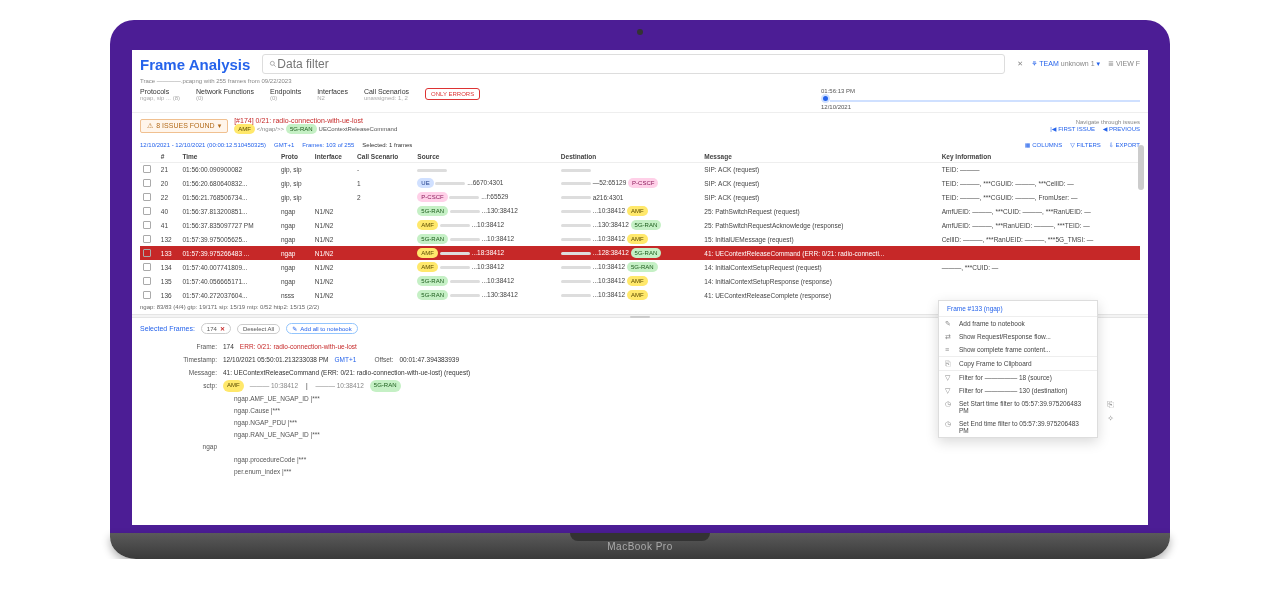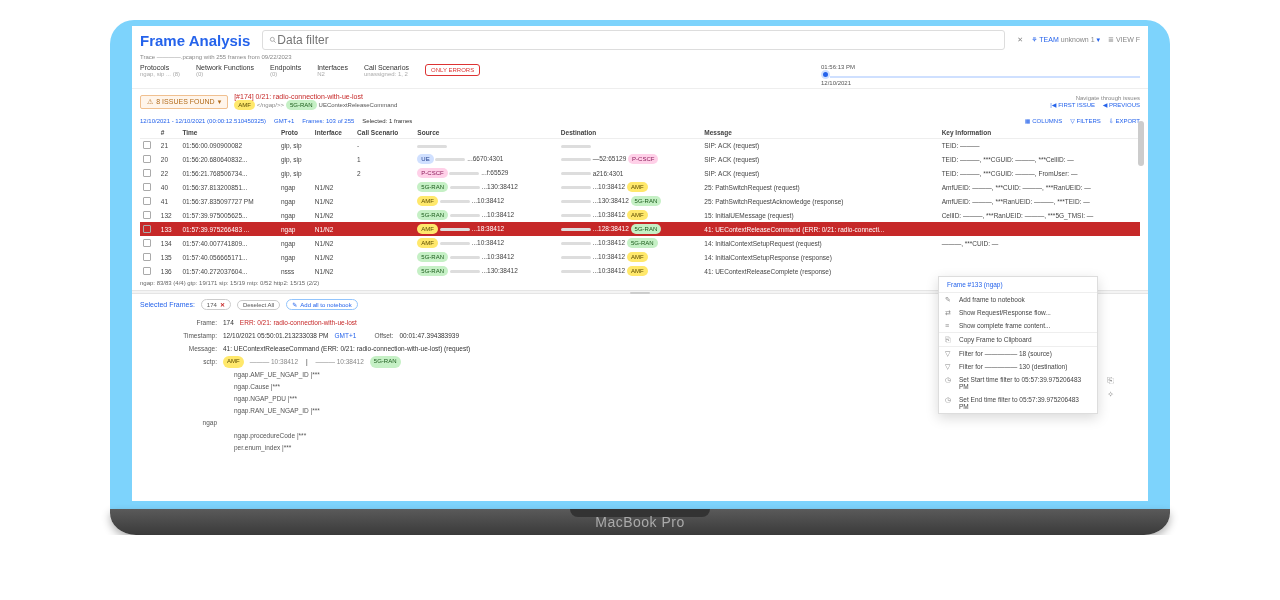--- a/index.html
+++ b/index.html
@@ -1,22 +1,22 @@
 <!DOCTYPE html>
 <html><head>
 <meta charset="utf-8">
 <style>
 * { margin: 0; padding: 0; box-sizing: border-box; }
 body { background: #fff; font-family: -apple-system, BlinkMacSystemFont, 'Segoe UI', Arial, sans-serif; font-size: 10px; color: #333; display: flex; justify-content: center; padding-top: 20px; }
 .laptop { position: relative; width: 1060px; }
-.bezel { background: #7dd3fc; border-radius: 24px 24px 0 0; padding: 6px 22px 8px; position: relative; }
+.bezel { background: #4c1d95; border-radius: 24px 24px 0 0; padding: 30px 22px 8px; position: relative; }
 .camera { position: absolute; top: 9px; left: 50%; transform: translateX(-50%); width: 6px; height: 6px; background: #333; border-radius: 50%; }
 .screen { background: #fff; width: 100%; height: 475px; overflow: hidden; position: relative; font-size: 7px; }
 .chin { background: linear-gradient(#5a5a5a, #3a3a3a); height: 26px; border-radius: 0 0 26px 26px / 0 0 22px 22px; position: relative; box-shadow: 0 4px 8px rgba(0,0,0,0.3); }
-.chin span { position: absolute; left: 50%; top: 50%; transform: translate(-50%,-50%); color: #aaa; font-size: 14px; letter-spacing: 0.5px; }
+.chin span { position: absolute; left: 50%; top: 50%; transform: translate(-50%,-50%); color: #aaa; font-size: 10px; letter-spacing: 0.5px; }
 .chin::before { content:''; position:absolute; top:0; left:50%; transform:translateX(-50%); width:140px; height:8px; background:#333; border-radius:0 0 8px 8px; }
 
 
 .hdr { display: flex; align-items: center; padding: 4px 8px; gap: 8px; }
 .title { color: #2563eb; font-size: 15px; font-weight: 600; }
 .search { flex: 1; display: flex; align-items: center; border: 1px solid #ddd; border-radius: 3px; padding: 2px 6px; margin: 0 4px; }
 .search input { border: none; outline: none; font-size: 12px; flex: 1; color: #888; background: transparent; }
 .rtools { display: flex; align-items: center; gap: 8px; color: #888; font-size: 7px; }
 .rtools .team { color: #2563eb; }
 .subinfo { padding: 0 8px 2px; color: #888; font-size: 6px; }

